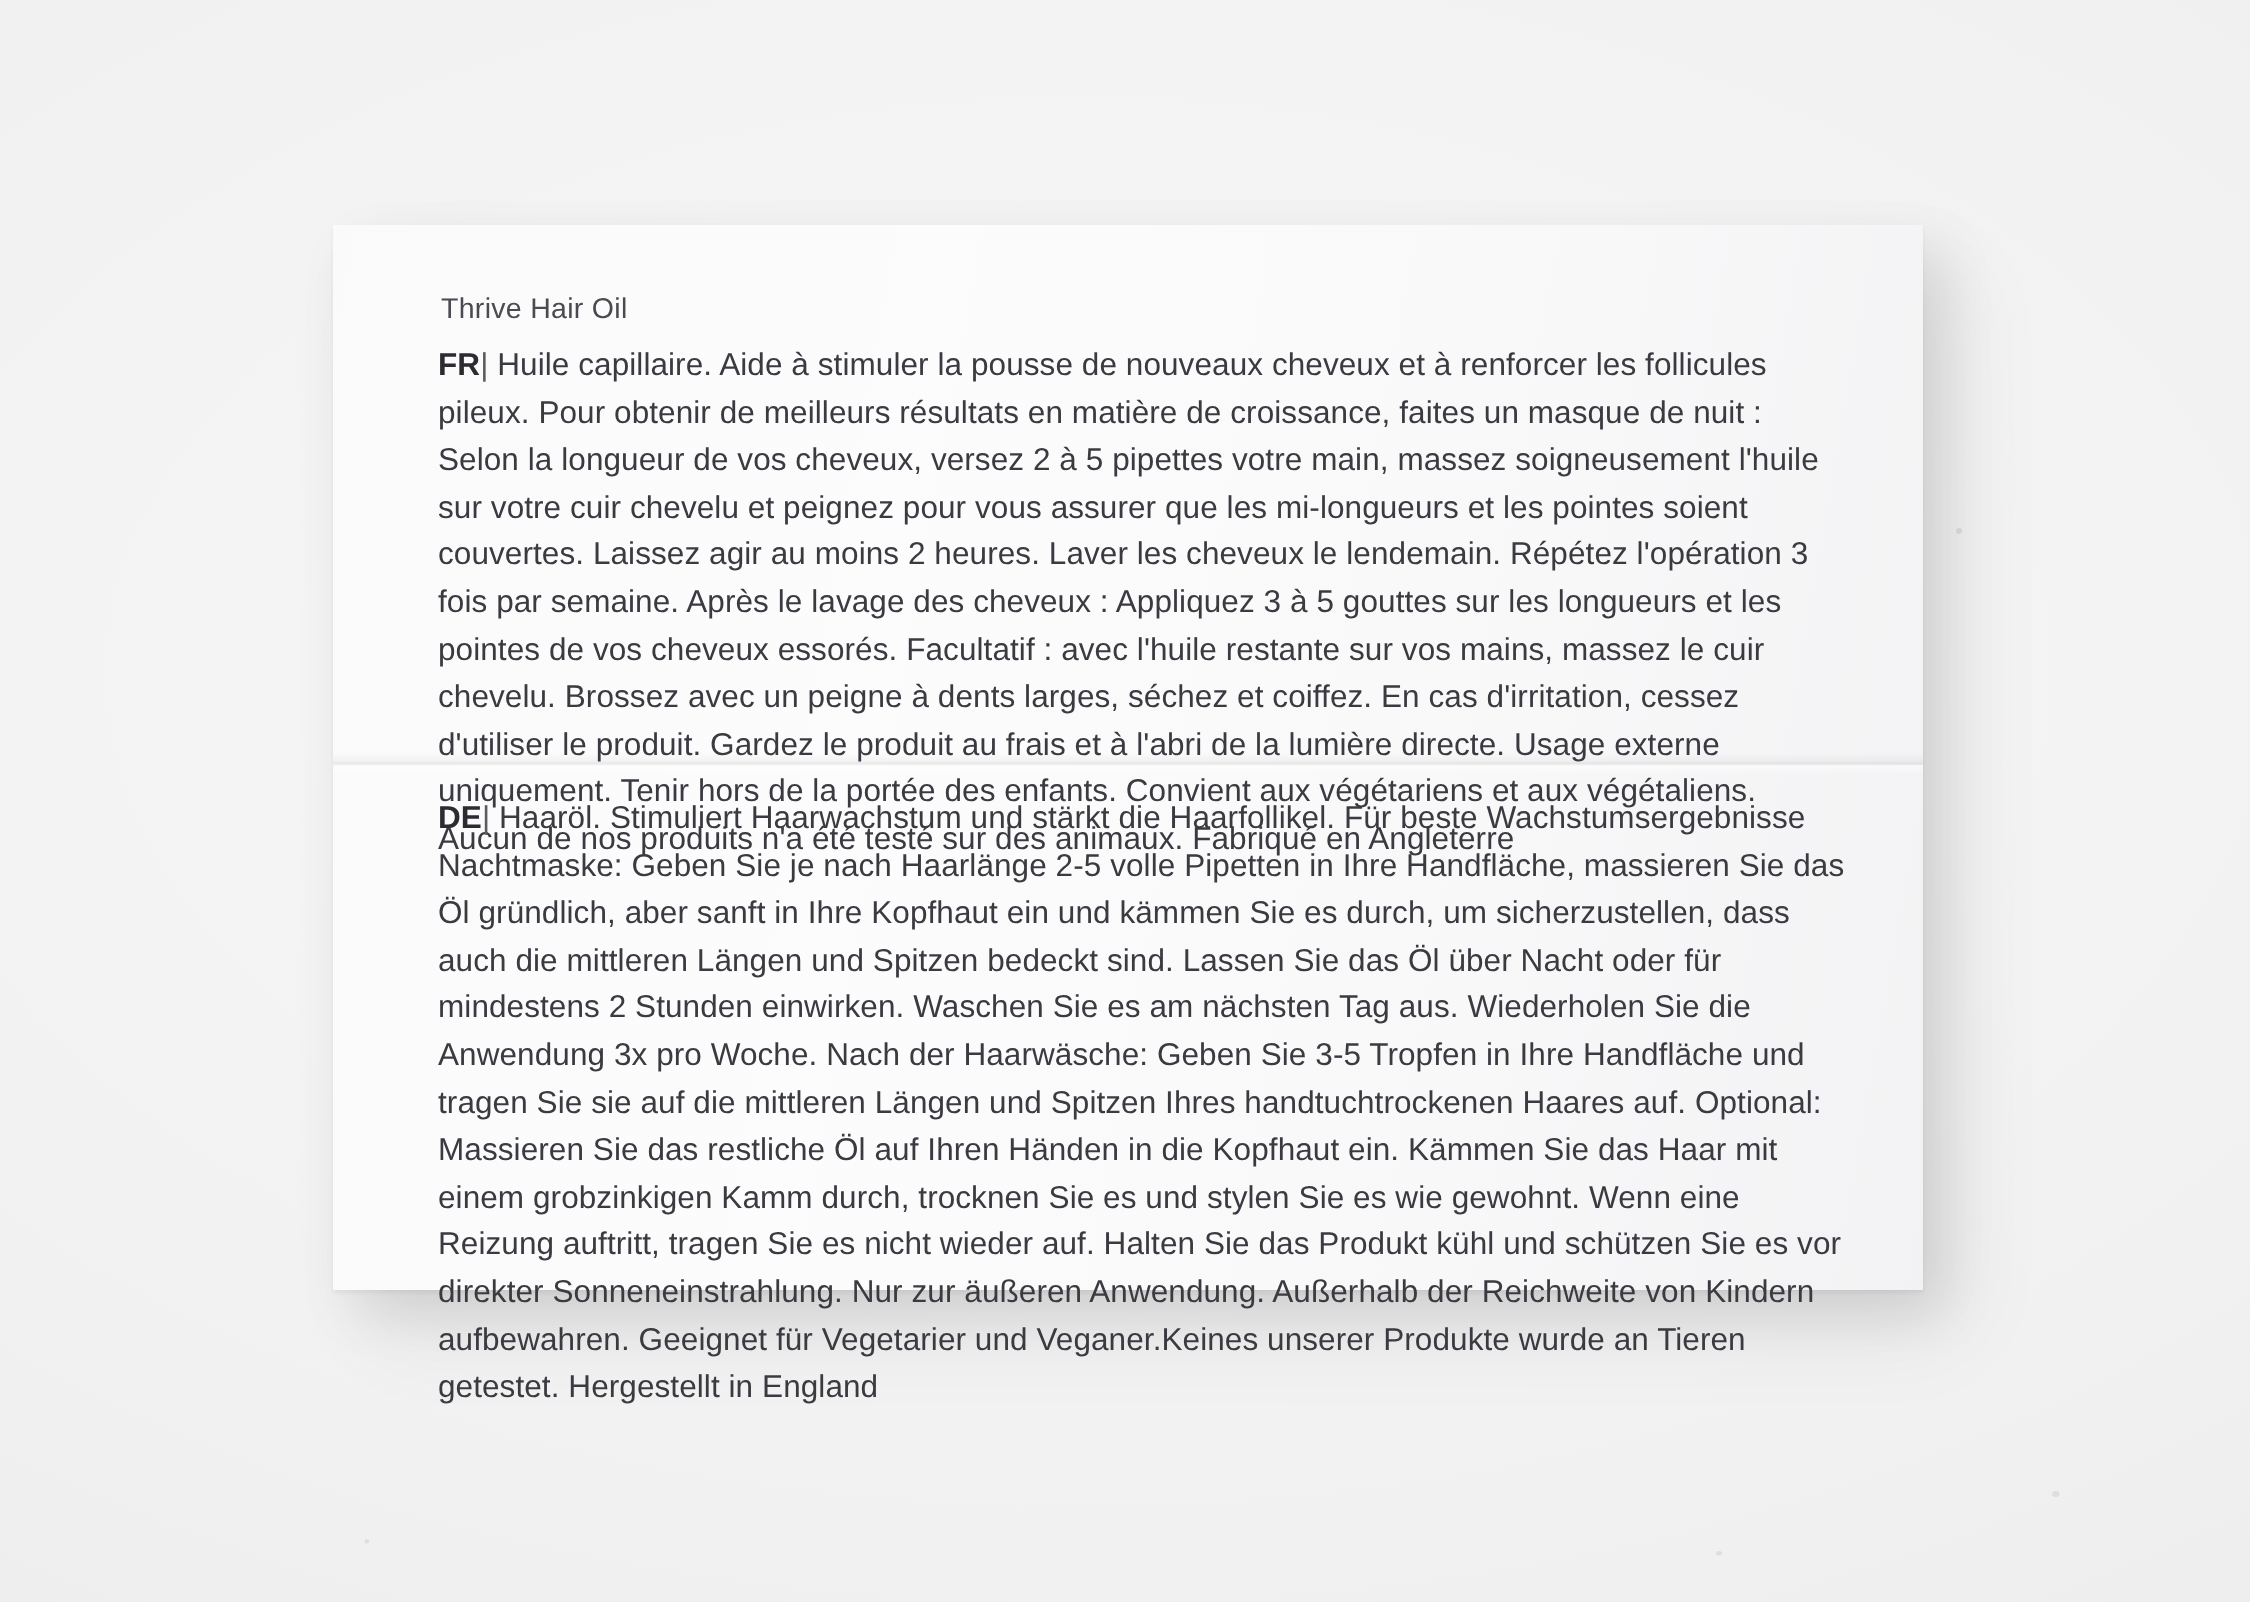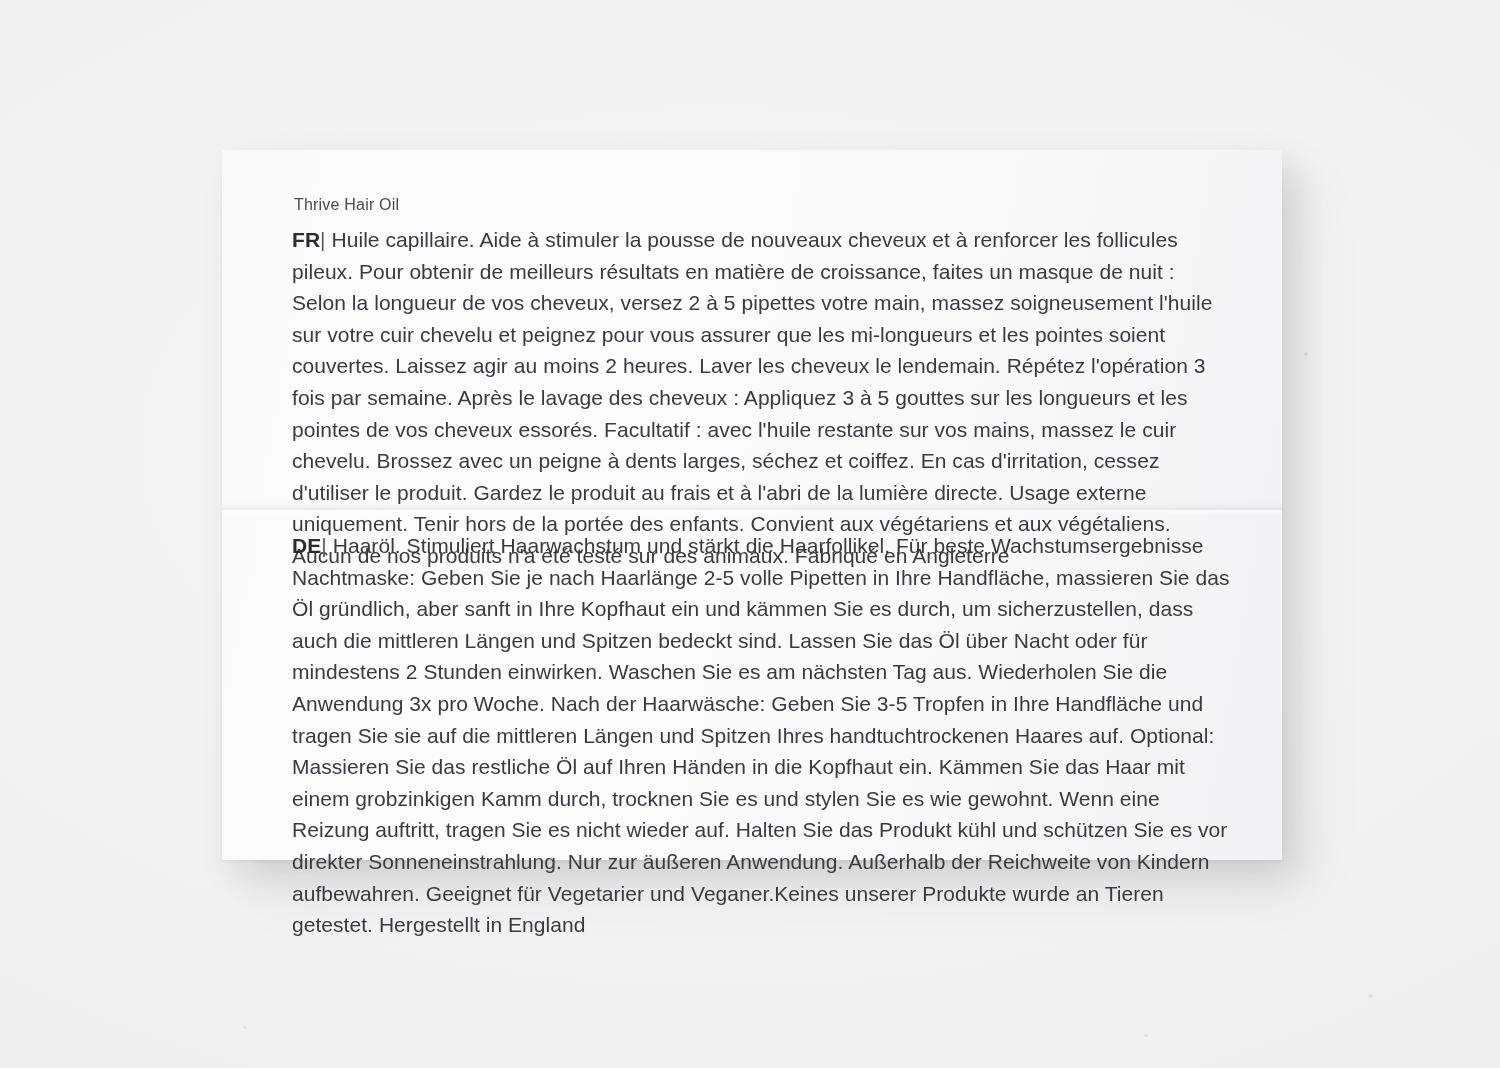--- a/index.html
+++ b/index.html
@@ -60,21 +60,21 @@
         rgba(0,0,0,0.00) 100%);
     pointer-events: none;
   }
 
   .content {
     position: relative;
     padding: 46px 58px 0 70px;
   }
 
   .brand-line {
-    font-size: 16px;
+    font-size: 19px;
     color: #4a4a50;
     letter-spacing: 0.2px;
     margin: 0 0 10px 2px;
   }
 
   .block {
     position: relative;
   }
   .para {
     font-size: 21px;

